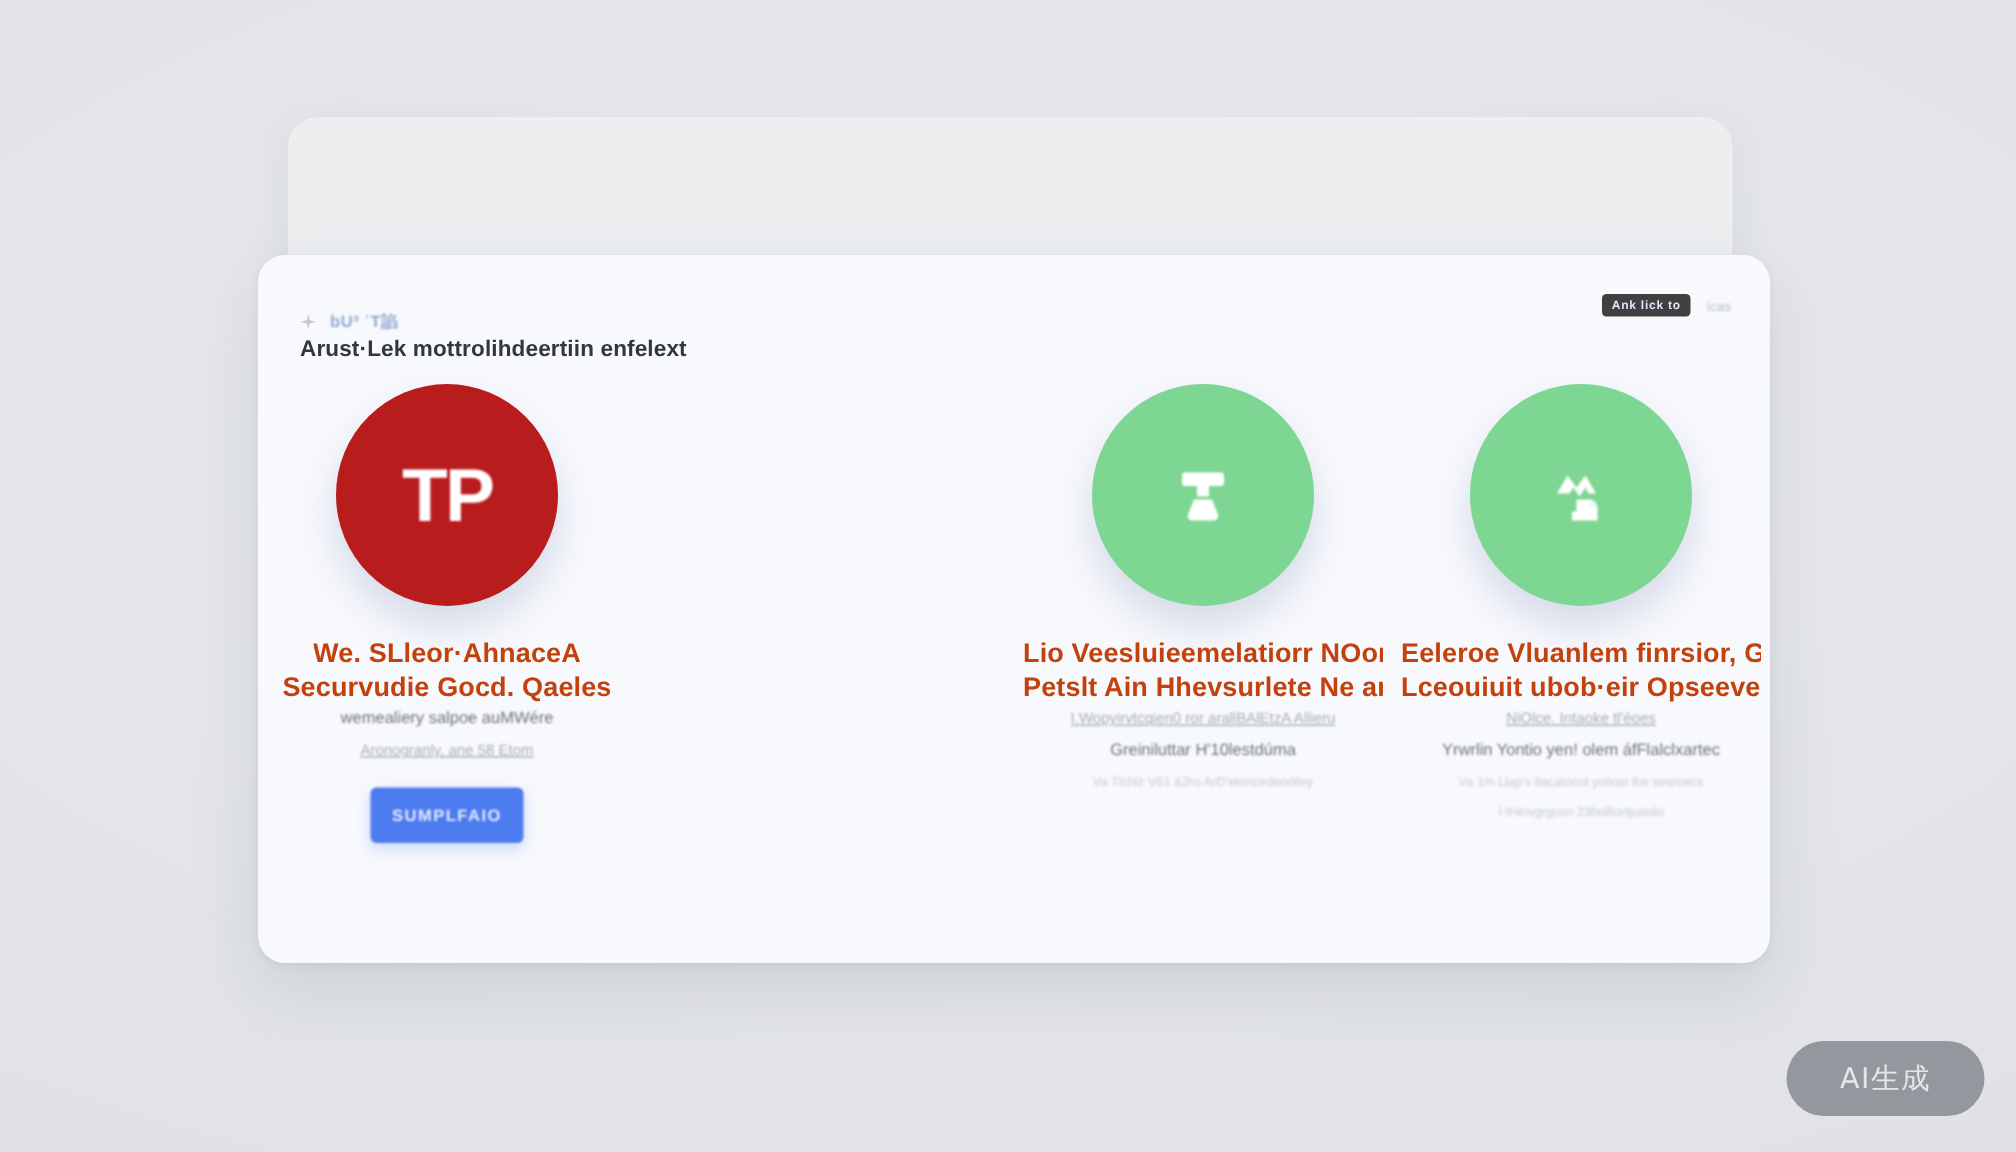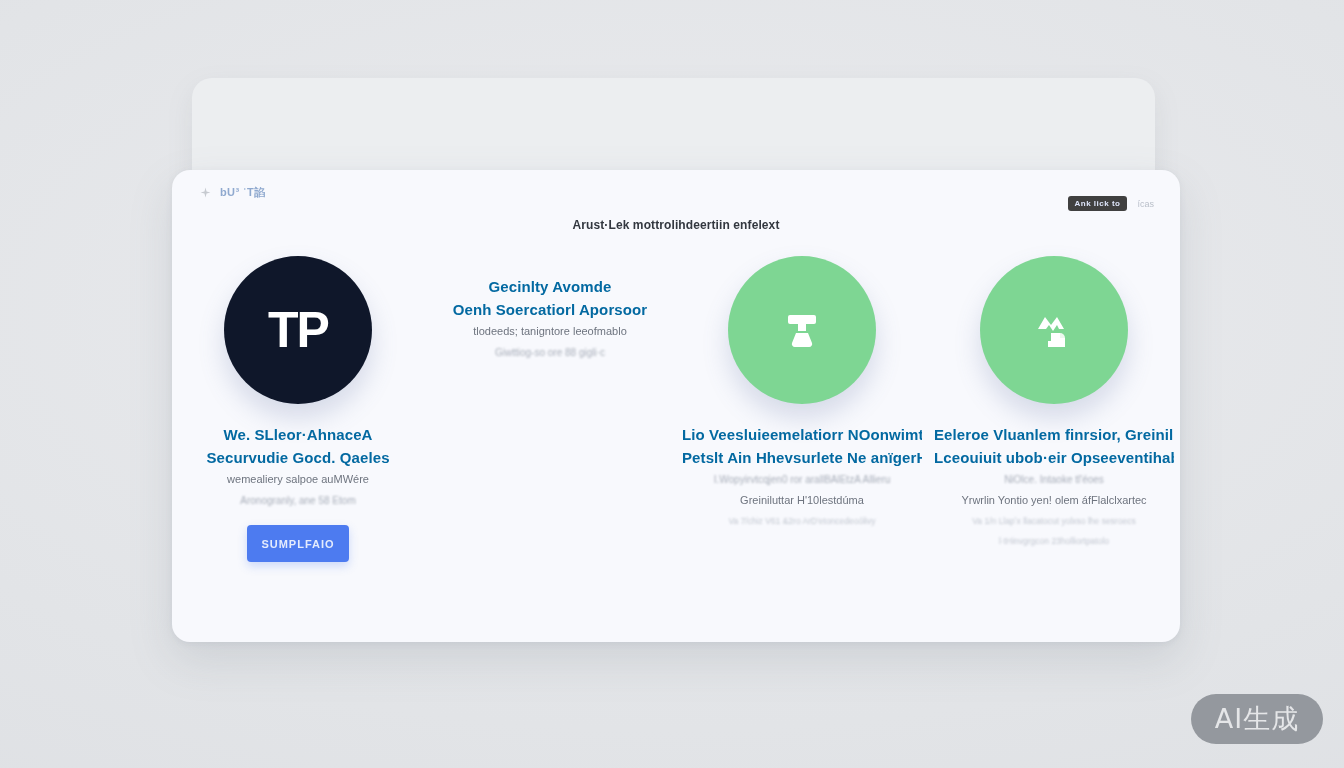--- a/index.html
+++ b/index.html
@@ -52,21 +52,21 @@
     border-radius: 18px;
     box-shadow: 0 18px 44px rgba(110,120,135,0.18),
                 0 2px 6px rgba(110,120,135,0.10);
     overflow: hidden;
   }
 
   
   .card-head {
     position: absolute;
     left: 28px;
-    top: 14px;
+    top: 36px;
     right: 28px;
   }
 
   .eyebrow-row {
     display: flex;
     align-items: center;
     gap: 9px;
     height: 16px;
   }
 
@@ -81,28 +81,27 @@
   .eyebrow-text {
     font-size: 11px;
     font-weight: 700;
     letter-spacing: 0.4px;
     color: #8fa9cf;
     filter: blur(0.55px);
     white-space: nowrap;
   }
 
   .card-title {
-    margin-top: 18px;
-    font-size: 12px;
+    margin-top: 2px;
+    font-size: 15px;
     font-weight: 700;
     color: #32373f;
     letter-spacing: 0.1px;
     filter: blur(0.5px);
     white-space: nowrap;
-    text-align: center;
   }
 
   
   .head-right {
     position: absolute;
     right: 26px;
     top: 26px;
     display: flex;
     align-items: center;
     gap: 10px;
@@ -149,21 +148,21 @@
     width: 148px;
     height: 148px;
     border-radius: 50%;
     display: flex;
     align-items: center;
     justify-content: center;
     box-shadow: 0 14px 26px rgba(90,110,160,0.22);
     flex: none;
   }
 
-  .circle.blue  { background: #0f172a; }
+  .circle.blue  { background: #b91c1c; }
   .circle.green { background: #7ed693; }
 
   .circle .glyph {
     color: #ffffff;
     filter: blur(0.7px);
     display: flex;
     align-items: center;
     justify-content: center;
   }
 
@@ -186,42 +185,43 @@
     text-align: center;
   }
 
   .line {
     white-space: nowrap;
     max-width: 100%;
     overflow: hidden;
   }
 
   .line.h1 {
-    font-size: 15px;
-    font-weight: 700;
-    color: #0369a1;
+    font-size: 18px;
+    font-weight: 700;
+    color: #c2410c;
     letter-spacing: 0.1px;
     filter: blur(0.5px);
     line-height: 22.5px;
   }
 
   .line.h2 {
     font-size: 11px;
     font-weight: 400;
     color: #6e747f;
     filter: blur(0.75px);
     line-height: 21px;
   }
 
   .line.h3 {
     font-size: 10px;
     font-weight: 400;
     color: #a8aeb9;
     filter: blur(0.85px);
     line-height: 21px;
+    text-decoration: underline;
   }
 
   .line.h4 {
     font-size: 8.5px;
     font-weight: 400;
     color: #c2c7d0;
     filter: blur(1px);
     line-height: 20px;
   }
 
@@ -249,21 +249,21 @@
     right: 21px;
     bottom: 24px;
     width: 132px;
     height: 50px;
     border-radius: 25px;
     background: rgba(131,135,141,0.82);
     color: rgba(236,237,239,0.92);
     display: flex;
     align-items: center;
     justify-content: center;
-    font-size: 27px;
+    font-size: 19px;
     font-weight: 400;
     letter-spacing: 1px;
     font-family: "DejaVu Sans", sans-serif;
   }
 </style>
 </head>
 <body>
 
 <div class="page-bg"></div>
 
@@ -297,26 +297,20 @@
           </div>
           <div class="col-body">
             <div class="line h1">We. SLleor·AhnaceA</div>
             <div class="line h1">Securvudie Gocd. Qaeles</div>
             <div class="line h2">wemealiery salpoe auMWére</div>
             <div class="line h3">Aronogranly, ane 58 Etom</div>
             <button class="cta-button">SUMPLFAIO</button>
           </div>
         </div>
         <div class="col">
-          <div class="col-body">
-            <div class="line h1">Gecinlty Avomde</div>
-            <div class="line h1">Oenh Soercatiorl Aporsoor</div>
-            <div class="line h2">tlodeeds; tanigntore leeofmablo</div>
-            <div class="line h3">Giwttiog-so ore 88 gigli·c</div>
-          </div>
         </div>
         <div class="col">
           <div class="circle green">
             <div class="glyph glyph-svg">
               <svg width="56" height="56" viewBox="0 0 56 56">
                 <rect x="14" y="13" width="28" height="9" rx="2" fill="#fff"></rect>
                 <rect x="24" y="22" width="8" height="7" fill="#fff"></rect>
                 <path d="M22 31h12l4 10a3 3 0 0 1-3 4H21a3 3 0 0 1-3-4z" fill="#fff"></path>
               </svg>
             </div>

